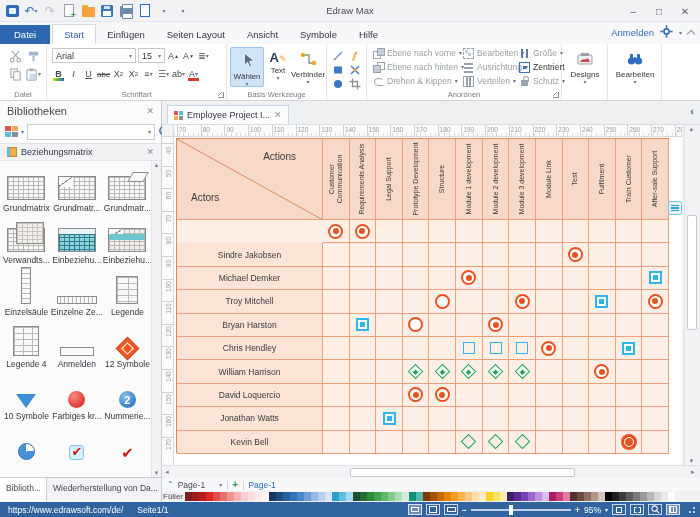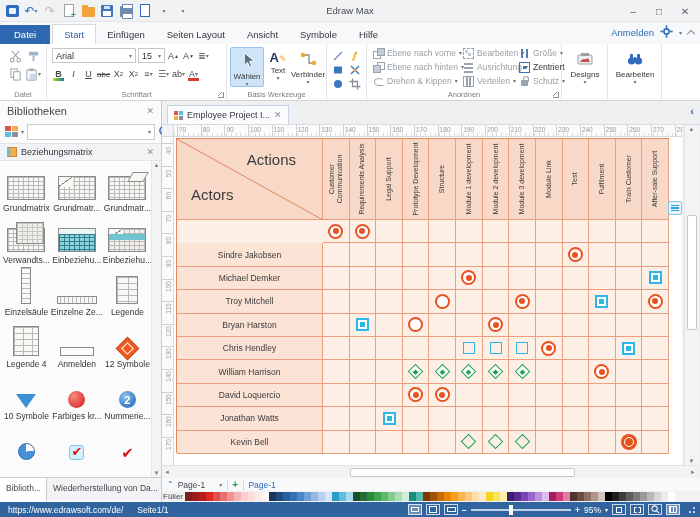--- a/index.html
+++ b/index.html
@@ -141,21 +141,21 @@
   .rcorner { position:absolute; left:0; top:24px; width:12px; height:12px; background:#f2f3f5; border-right:1px solid #d5d8dc; border-bottom:1px solid #d5d8dc; }
   .vruler { position:absolute; left:0; top:36px; width:12px; height:328px; background:#fbfbfb; border-right:1px solid #d5d8dc; overflow:hidden; }
   .vtick { position:absolute; left:0; width:12px; height:1px; background:#d0d0d0; }
   .vnum { position:absolute; left:-1px; font-size:6.5px; color:#9a9a9a; transform:rotate(-90deg); width:14px; text-align:center; }
   .drawing { position:absolute; left:12px; top:36px; width:508px; height:328px; background:#fff; overflow:hidden; }
 
   
   #matrix { position:absolute; left:2px; top:1px; width:493px; height:315px; border:1px solid #e0875f; background:#fdeee6; }
   .mcell { position:absolute; border-right:1px solid #eb9f7c; border-bottom:1px solid #eb9f7c; display:flex; align-items:center; justify-content:center; }
   .mcorner { background:#f8d9c8; }
-  .mcorner .clab { position:absolute; font-size:15px; color:#3a3a3a; }
+  .mcorner .clab { position:absolute; font-size:10px; color:#3a3a3a; }
   .mcolhdr { background:#f8d9c8; overflow:hidden; }
   .vtext { position:absolute; width:78px; height:26px; left:50%; top:50%; transform:translate(-50%,-50%) rotate(-90deg); display:flex; align-items:center; justify-content:center; text-align:center; font-size:7px; line-height:1.15; color:#3a3a3a; }
   .mrowlab { background:#fbe3d6; font-size:8.5px; color:#3a3a3a; }
   .mbody { background:#fdeee6; }
   .mk { display:block; position:relative; }
   .mk-target { width:15px; height:15px; border:2px solid #e8521f; border-radius:50%; background:#fff; }
   .mk-target::after { content:""; position:absolute; left:50%; top:50%; width:6px; height:6px; margin:-3px 0 0 -3px; border-radius:50%; background:#e8521f; }
   .mk-target-solid { width:16px; height:16px; border-radius:50%; background:#e8521f; }
   .mk-target-solid::after { content:""; position:absolute; left:50%; top:50%; width:8px; height:8px; margin:-5px 0 0 -5px; border:1.5px solid #fff; border-radius:50%; }
   .mk-circle { width:15px; height:15px; border:2px solid #e8521f; border-radius:50%; background:#fff; }

